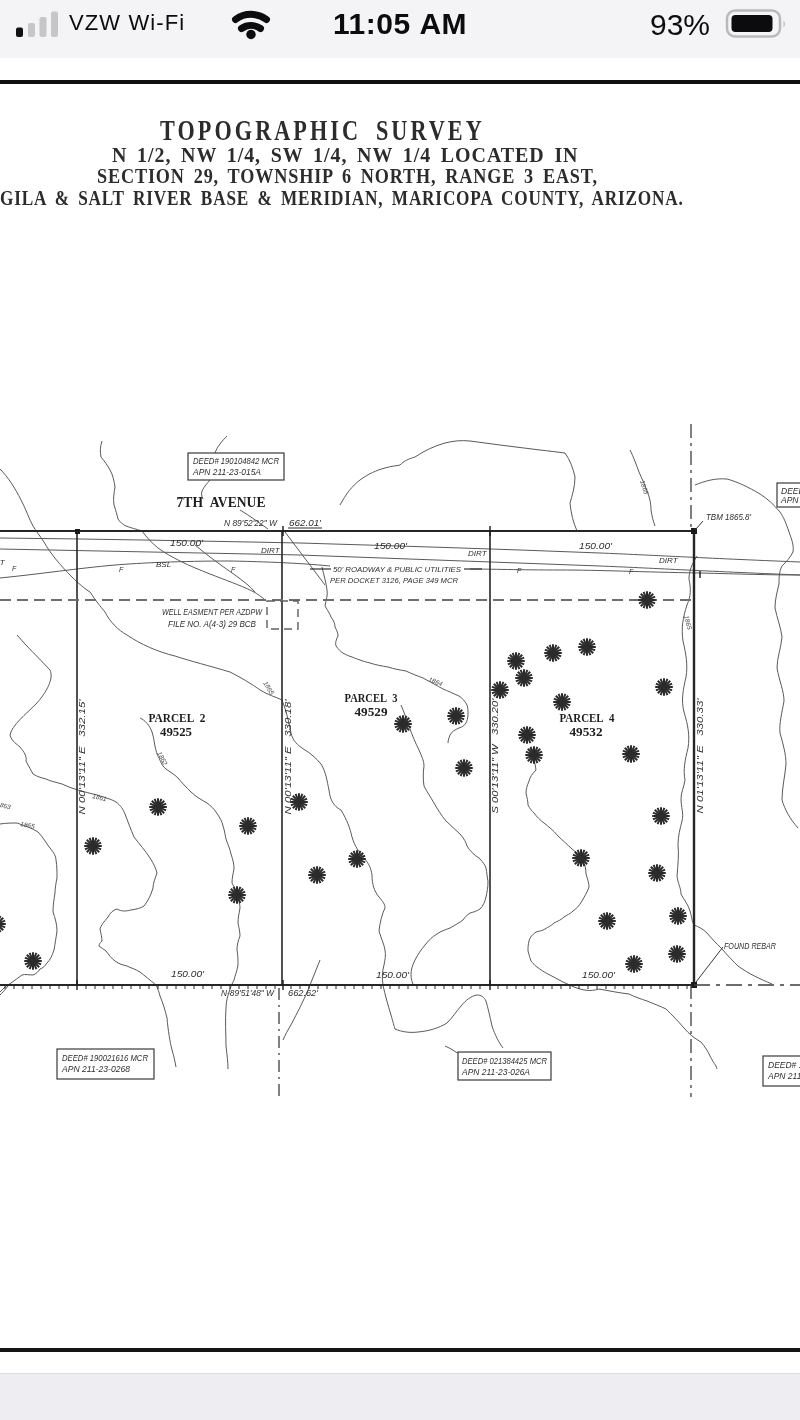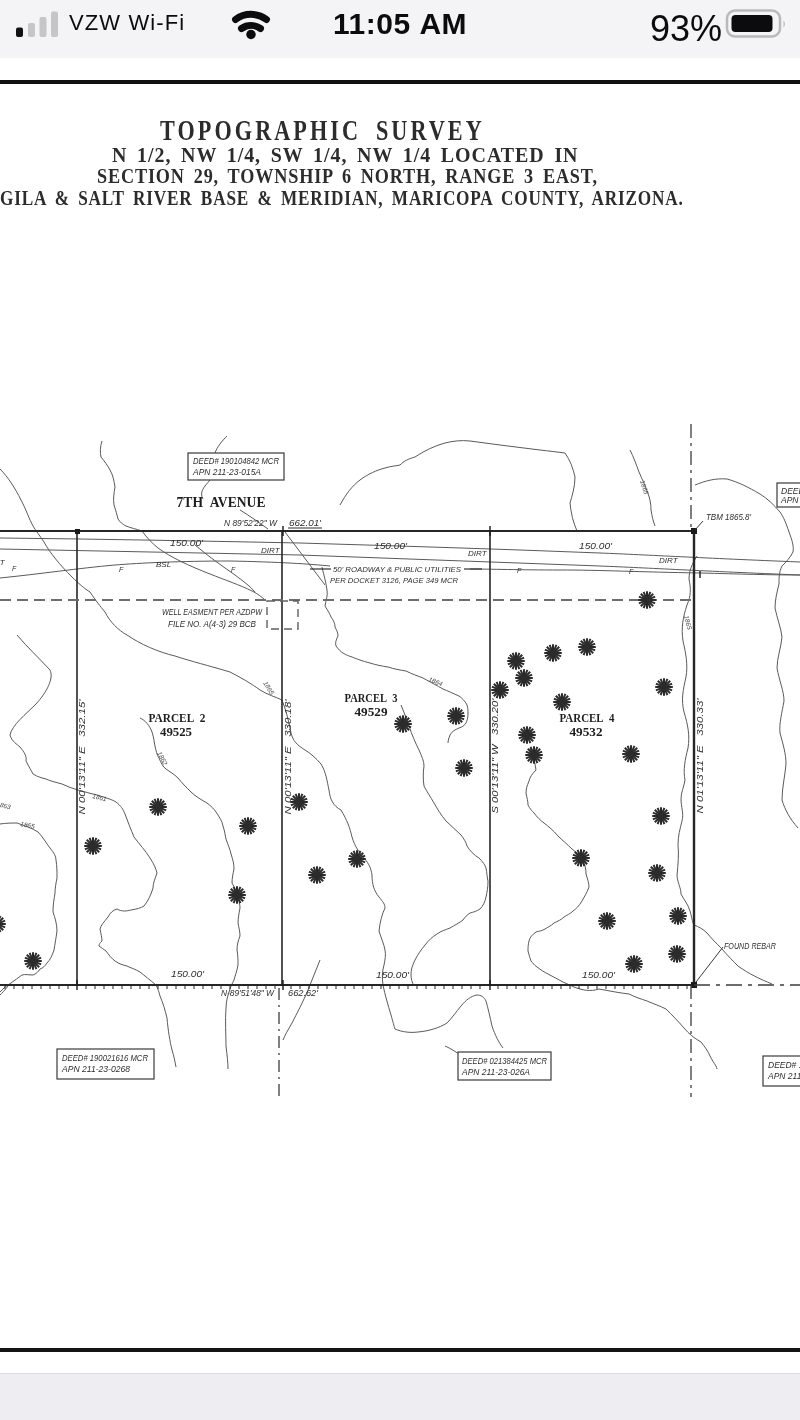--- a/index.html
+++ b/index.html
@@ -2,21 +2,21 @@
 <html><head>
 <meta charset="utf-8">
 <style>
   html,body{margin:0;padding:0;}
   body{width:800px;height:1420px;position:relative;background:#fff;overflow:hidden;
        font-family:"Liberation Sans",sans-serif;}
   .abs{position:absolute;}
   #statusbar{left:0;top:0;width:800px;height:58px;background:#f4f4f6;}
   #carrier{left:69px;top:9.5px;font-size:22px;color:#0c0c0e;letter-spacing:1.1px;}
   #time{left:333px;top:6.5px;font-size:30px;font-weight:bold;color:#0c0c0e;letter-spacing:0.5px;}
-  #batt-pct{left:650px;top:7.5px;font-size:36px;color:#0c0c0e;letter-spacing:0px;text-align:right;}
+  #batt-pct{left:650px;top:7.5px;font-size:30px;color:#0c0c0e;letter-spacing:0px;text-align:right;}
   #topline{left:0;top:80px;width:800px;height:4px;background:#111;}
   .title{font-family:"Liberation Serif",serif;font-weight:bold;color:#2c2c2c;white-space:nowrap;
          line-height:1;transform-origin:0 0;display:inline-block;}
   #t1{left:160px;top:116px;font-size:29px;letter-spacing:4px;word-spacing:8px;transform:scaleX(0.766);}
   #t2{left:112px;top:145px;font-size:21px;letter-spacing:1px;word-spacing:4px;transform:scaleX(0.95);}
   #t3{left:97px;top:166px;font-size:21px;letter-spacing:1px;word-spacing:4px;transform:scaleX(0.865);}
   #t4{left:0px;top:188px;font-size:21px;letter-spacing:1px;word-spacing:4px;transform:scaleX(0.819);}
   #wm-line{left:0;top:1348px;width:800px;height:4px;background:#141414;}
   #wm-text{left:5px;top:1336px;font-size:37px;font-weight:bold;color:#fff;letter-spacing:1.2px;margin-top:44px;
            -webkit-text-stroke:2.5px #1a1a1a;}

